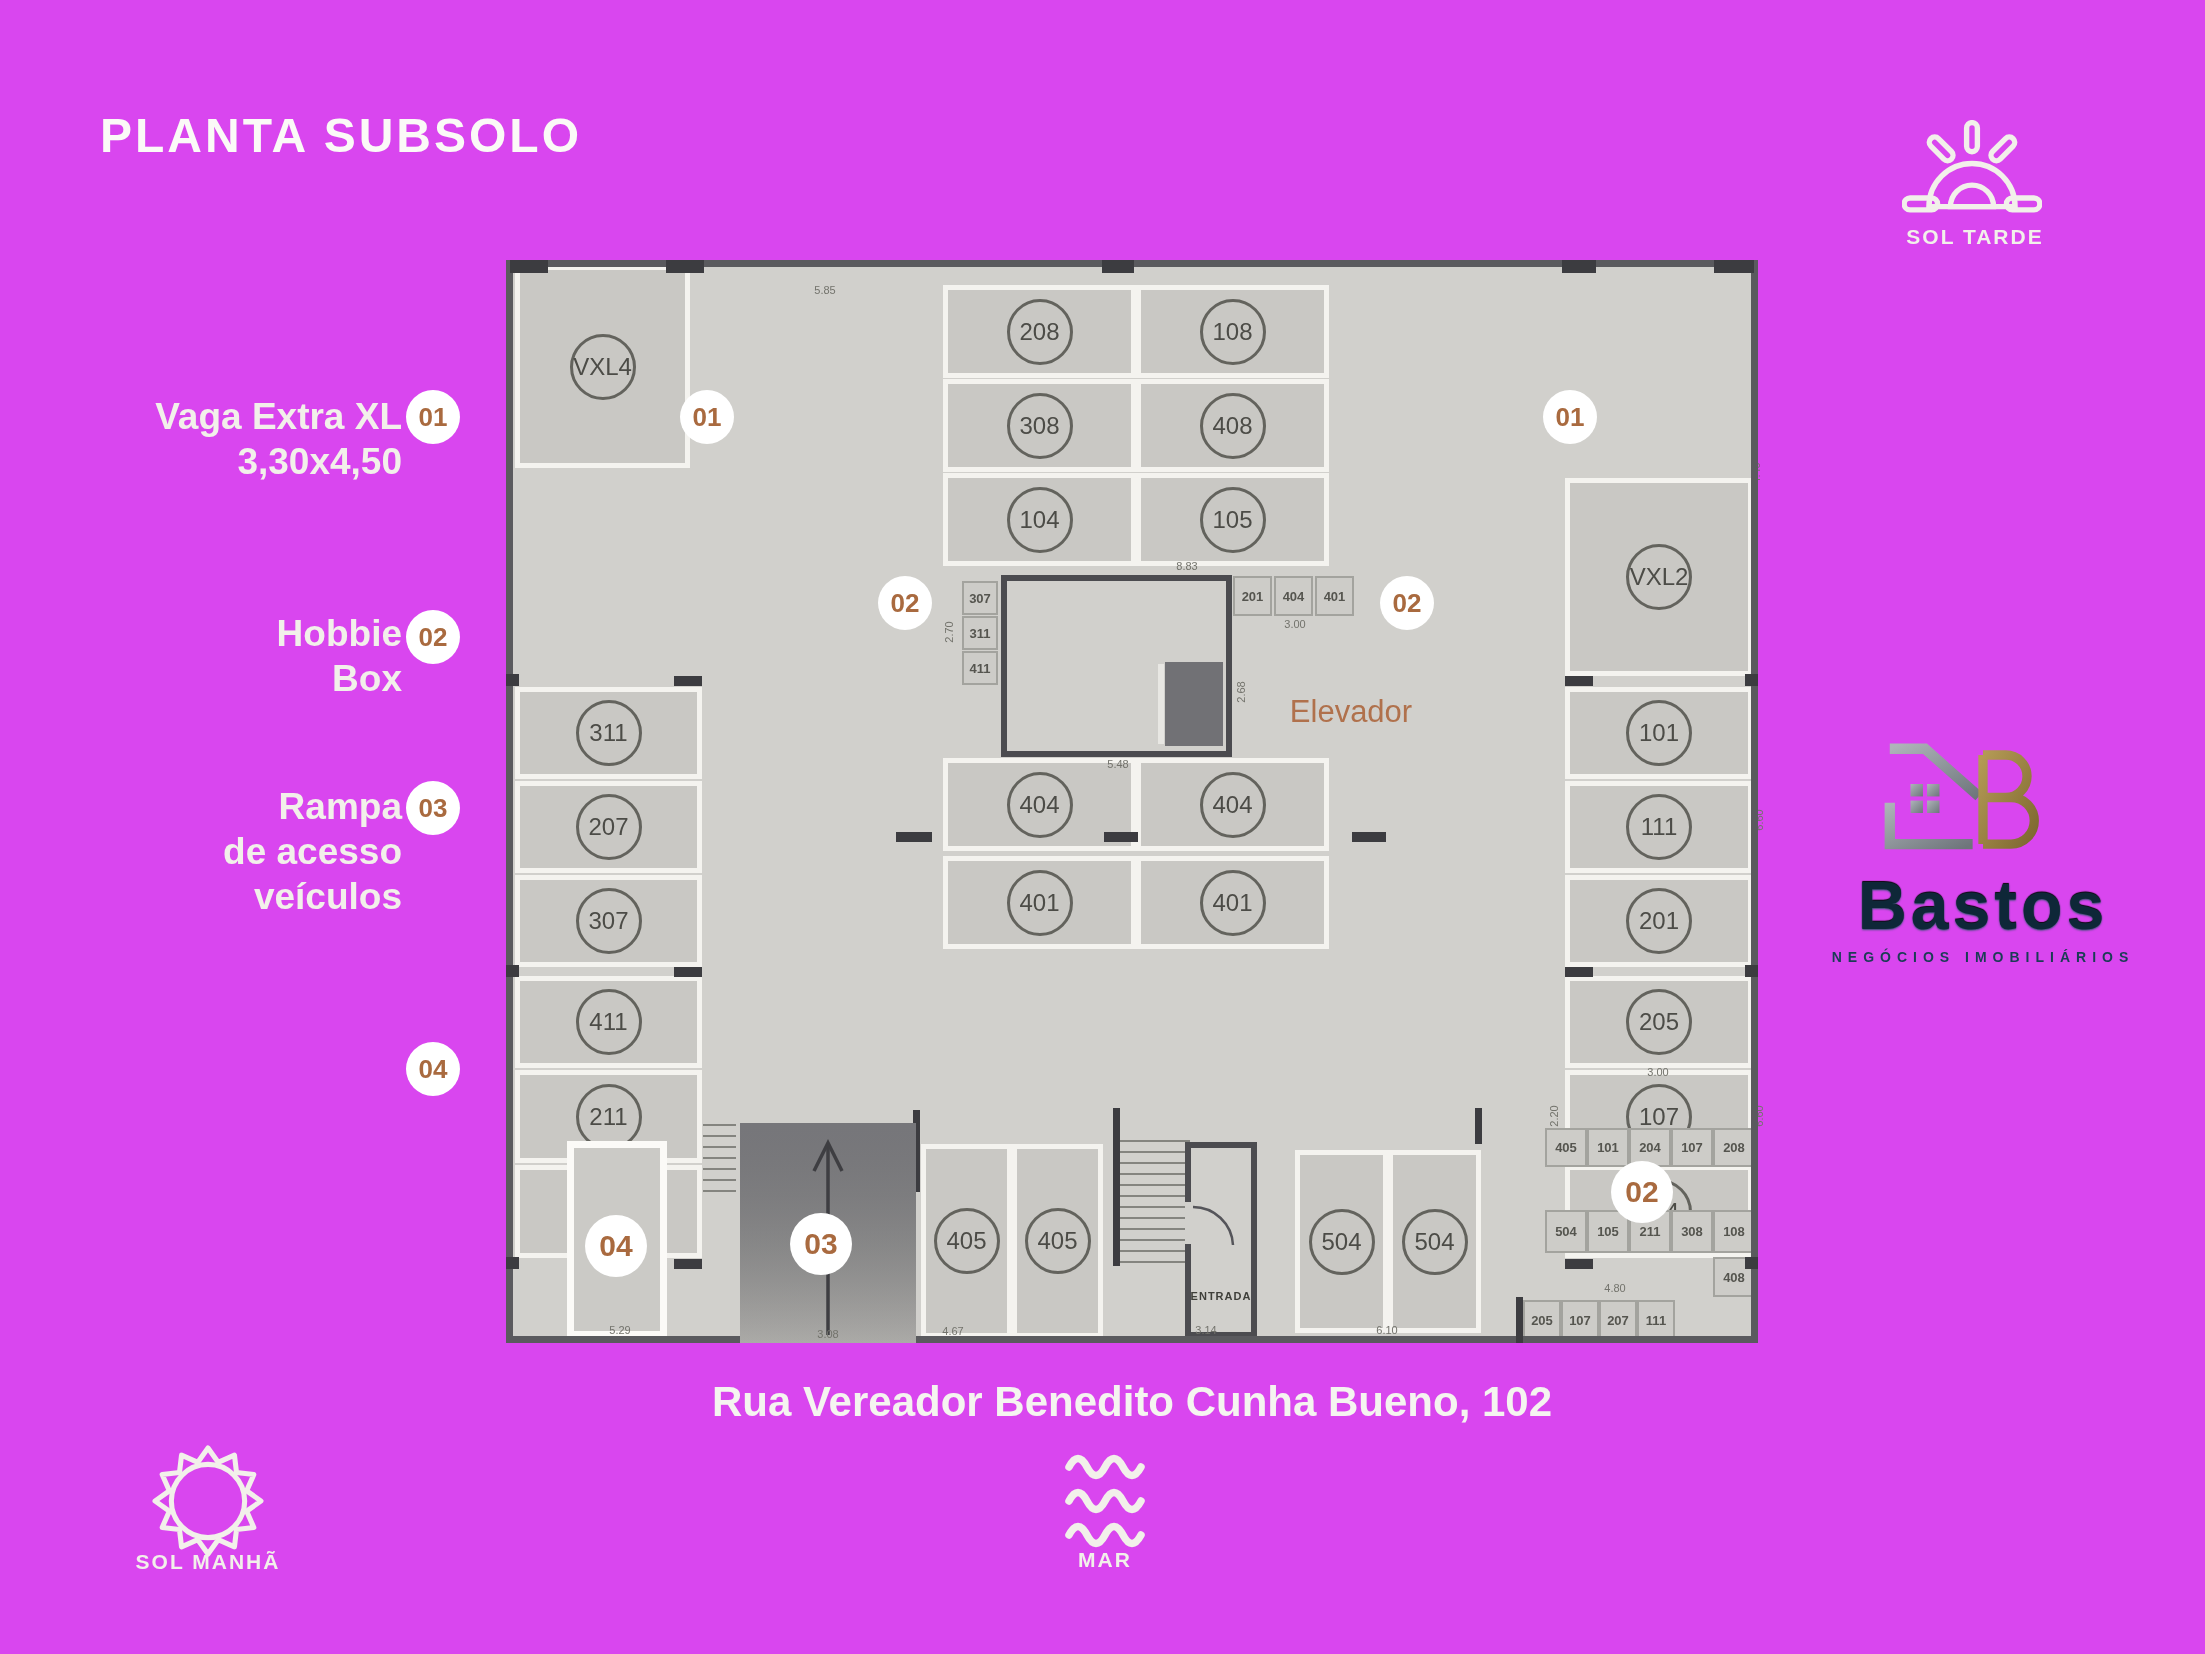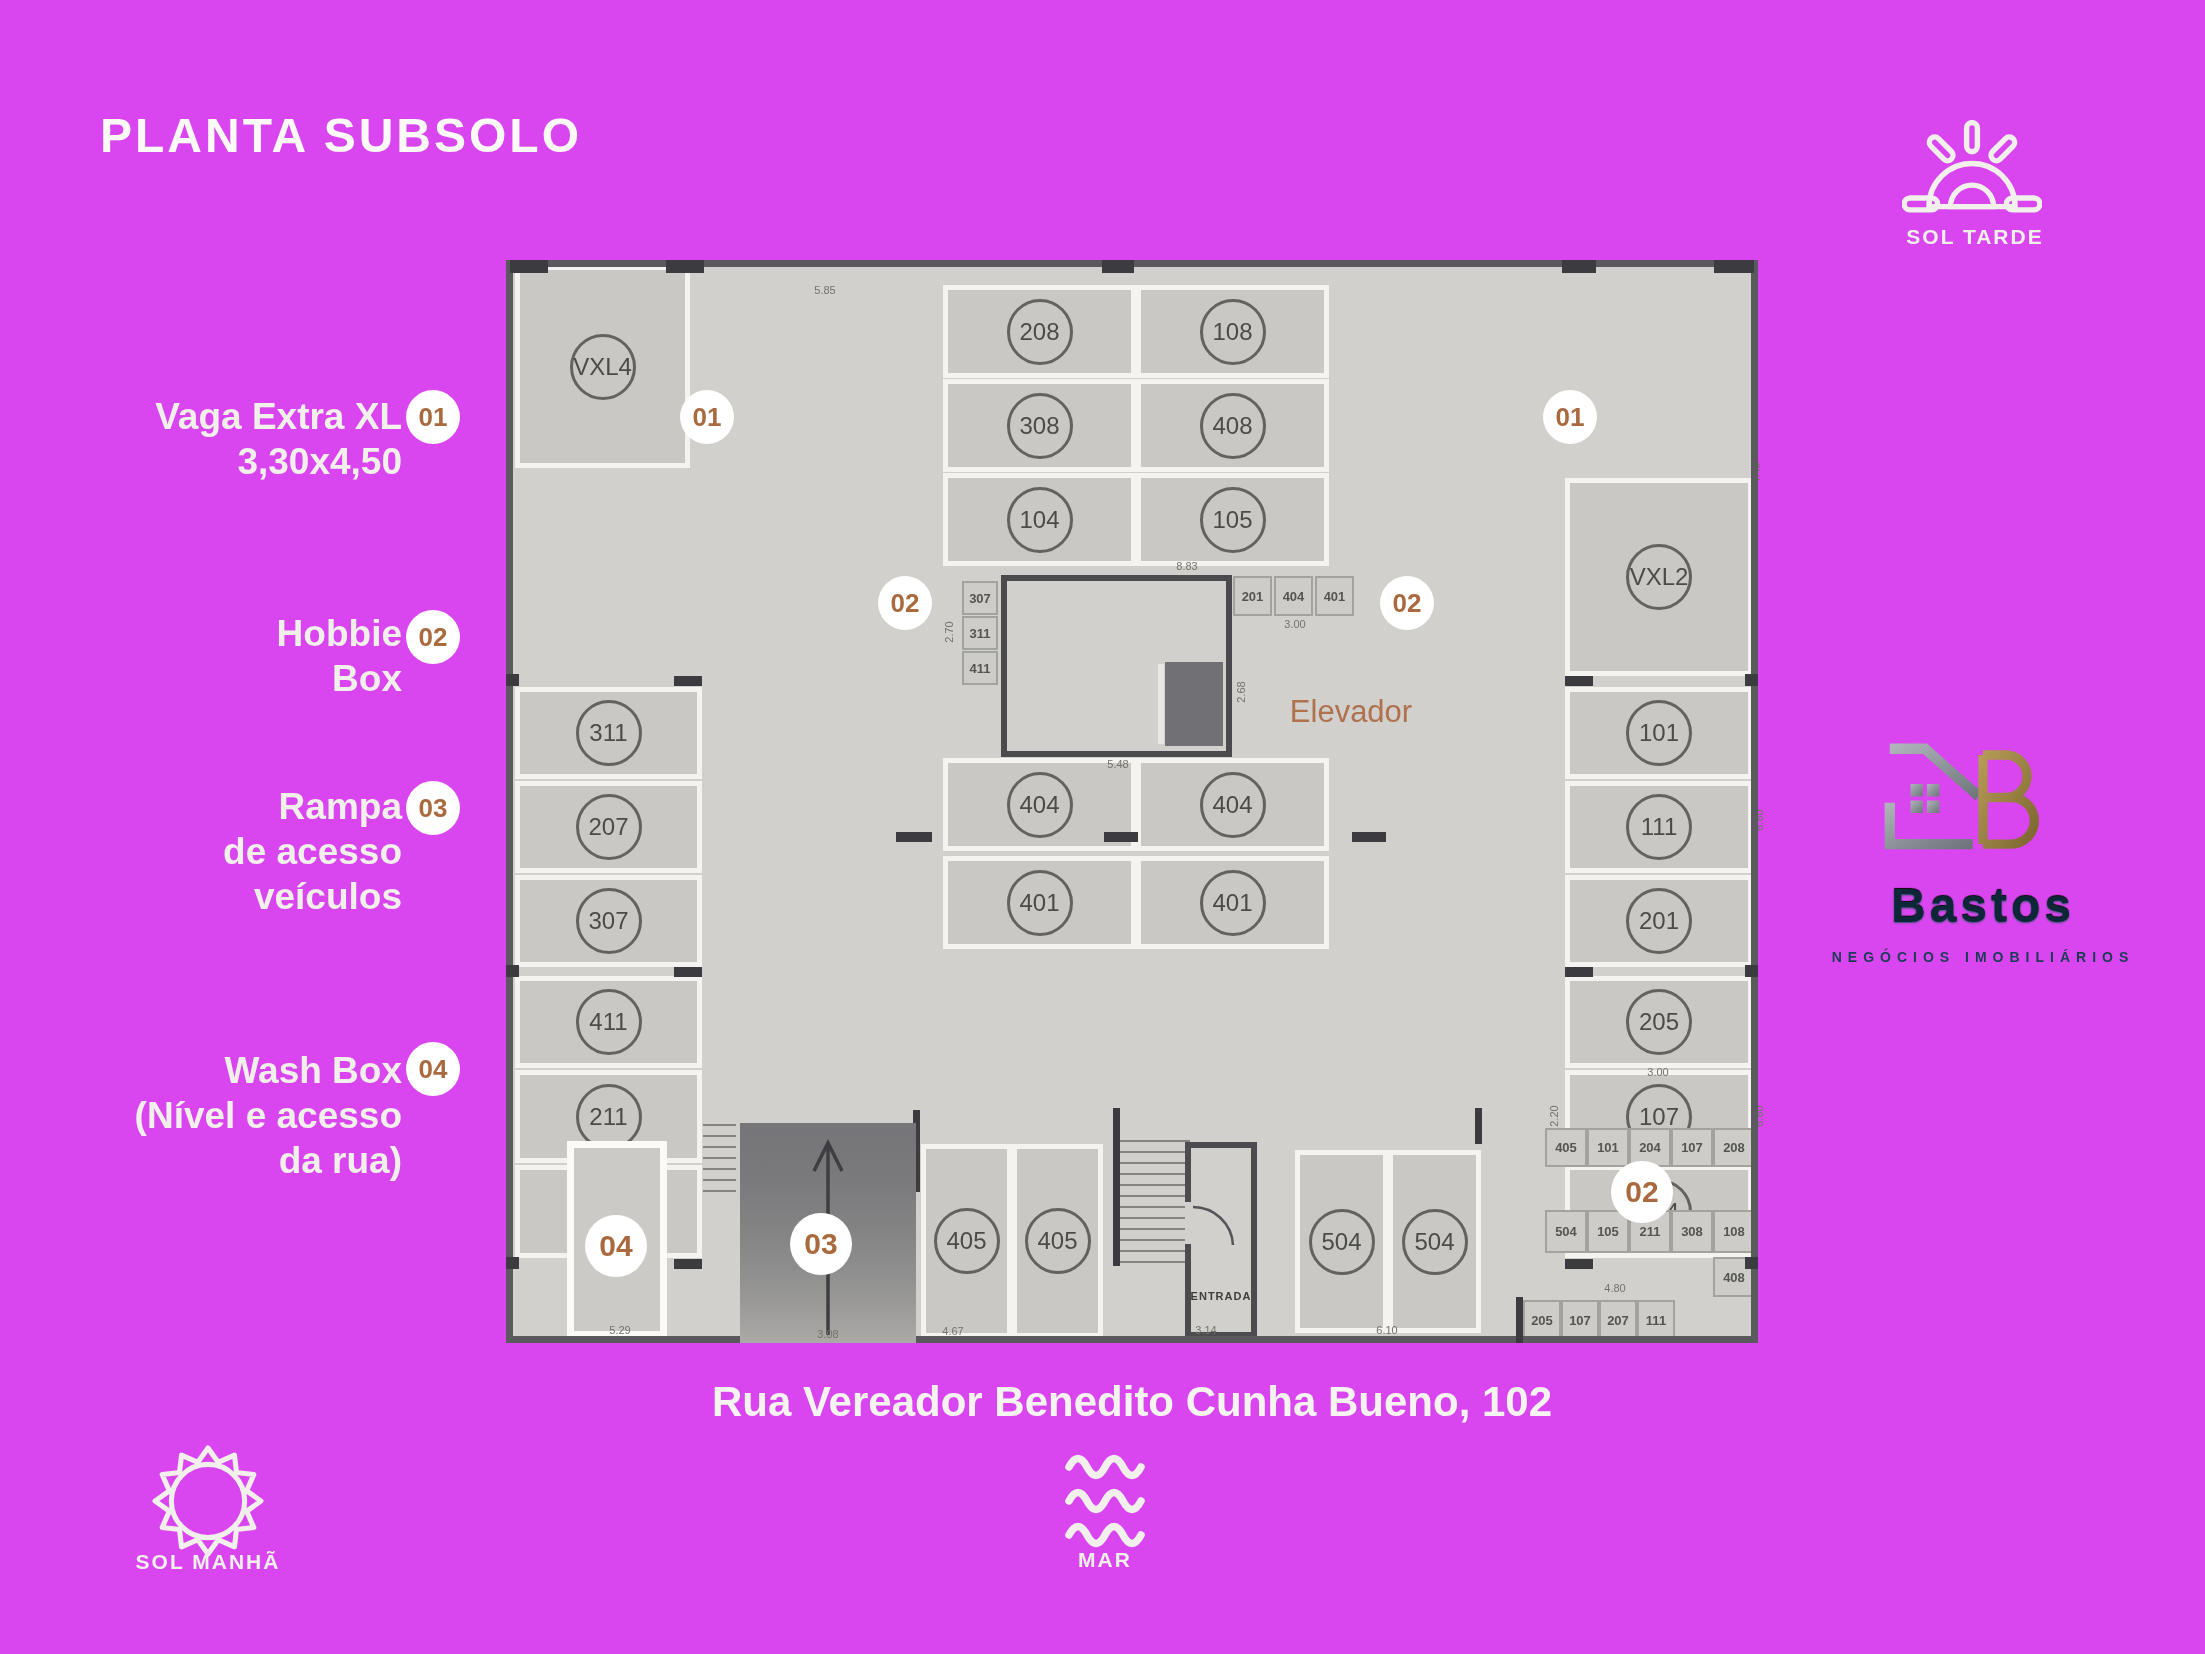--- a/index.html
+++ b/index.html
@@ -13,21 +13,21 @@
   .leg{position:absolute;width:340px;text-align:right;font-size:37px;font-weight:600;
        color:#f2f0ea;line-height:45px;}
   .badge{position:absolute;width:54px;height:54px;border-radius:50%;background:#ffffff;
          color:#a96a3f;font-weight:700;font-size:26px;display:flex;align-items:center;
          justify-content:center;z-index:30;}
   .badge.lg{width:62px;height:62px;font-size:30px;}
   
   .icon-label{position:absolute;color:#f2f0ea;font-size:21px;font-weight:700;
               letter-spacing:2px;white-space:nowrap;}
   
-  .logo-name{position:absolute;font-size:48px;font-weight:700;letter-spacing:4px;
+  .logo-name{position:absolute;font-size:68px;font-weight:700;letter-spacing:4px;
              color:#0d294;color:#0e2738;text-shadow:0 1px 2px #2f536b,0 -1px 1px #000;}
   .logo-sub{position:absolute;font-size:14px;font-weight:700;letter-spacing:6px;
             color:#1a3d55;white-space:nowrap;}
   
   .address{position:absolute;font-size:42px;font-weight:600;color:#f5f4f0;white-space:nowrap;text-align:center;}
   
   .plan{position:absolute;left:506px;top:260px;width:1252px;height:1083px;background:#d1d0cc;}
   .walls{position:absolute;inset:0;border:7px solid #5a5a5e;pointer-events:none;z-index:20;}
   .pillar{position:absolute;background:#3c3c40;z-index:21;}
   .st{position:absolute;background:#c9c8c4;border:5px solid #f4f3ef;box-sizing:border-box;
@@ -73,25 +73,20 @@
   </div>
   <div class="badge c" style="left:433px;top:637px">02</div>
 
   <div class="leg" style="left:62px;top:784px">
     <div>Rampa</div>
     <div>de acesso</div>
     <div>veículos</div>
   </div>
   <div class="badge c" style="left:433px;top:808px">03</div>
 
-  <div class="leg" style="left:62px;top:1048px">
-    <div>Wash Box</div>
-    <div>(Nível e acesso</div>
-    <div>da rua)</div>
-  </div>
   <div class="badge c" style="left:433px;top:1069px">04</div>
 
   <div class="abs c" style="left:1972px;top:172px">
     <svg width="140" height="100" viewBox="0 0 130 92" fill="none" stroke="#f2f0ea" stroke-width="5">
       <rect x="60" y="2" width="10" height="27" rx="5"></rect>
       <rect x="31" y="13" width="10" height="27" rx="5" transform="rotate(-45 36 26)"></rect>
       <rect x="89" y="13" width="10" height="27" rx="5" transform="rotate(45 94 26)"></rect>
       <path d="M 25 80 A 40 40 0 0 1 105 80 Z"></path>
       <path d="M 45 80 A 20 20 0 0 1 85 80 Z"></path>
       <rect x="2" y="72" width="31" height="11" rx="5.5"></rect>

